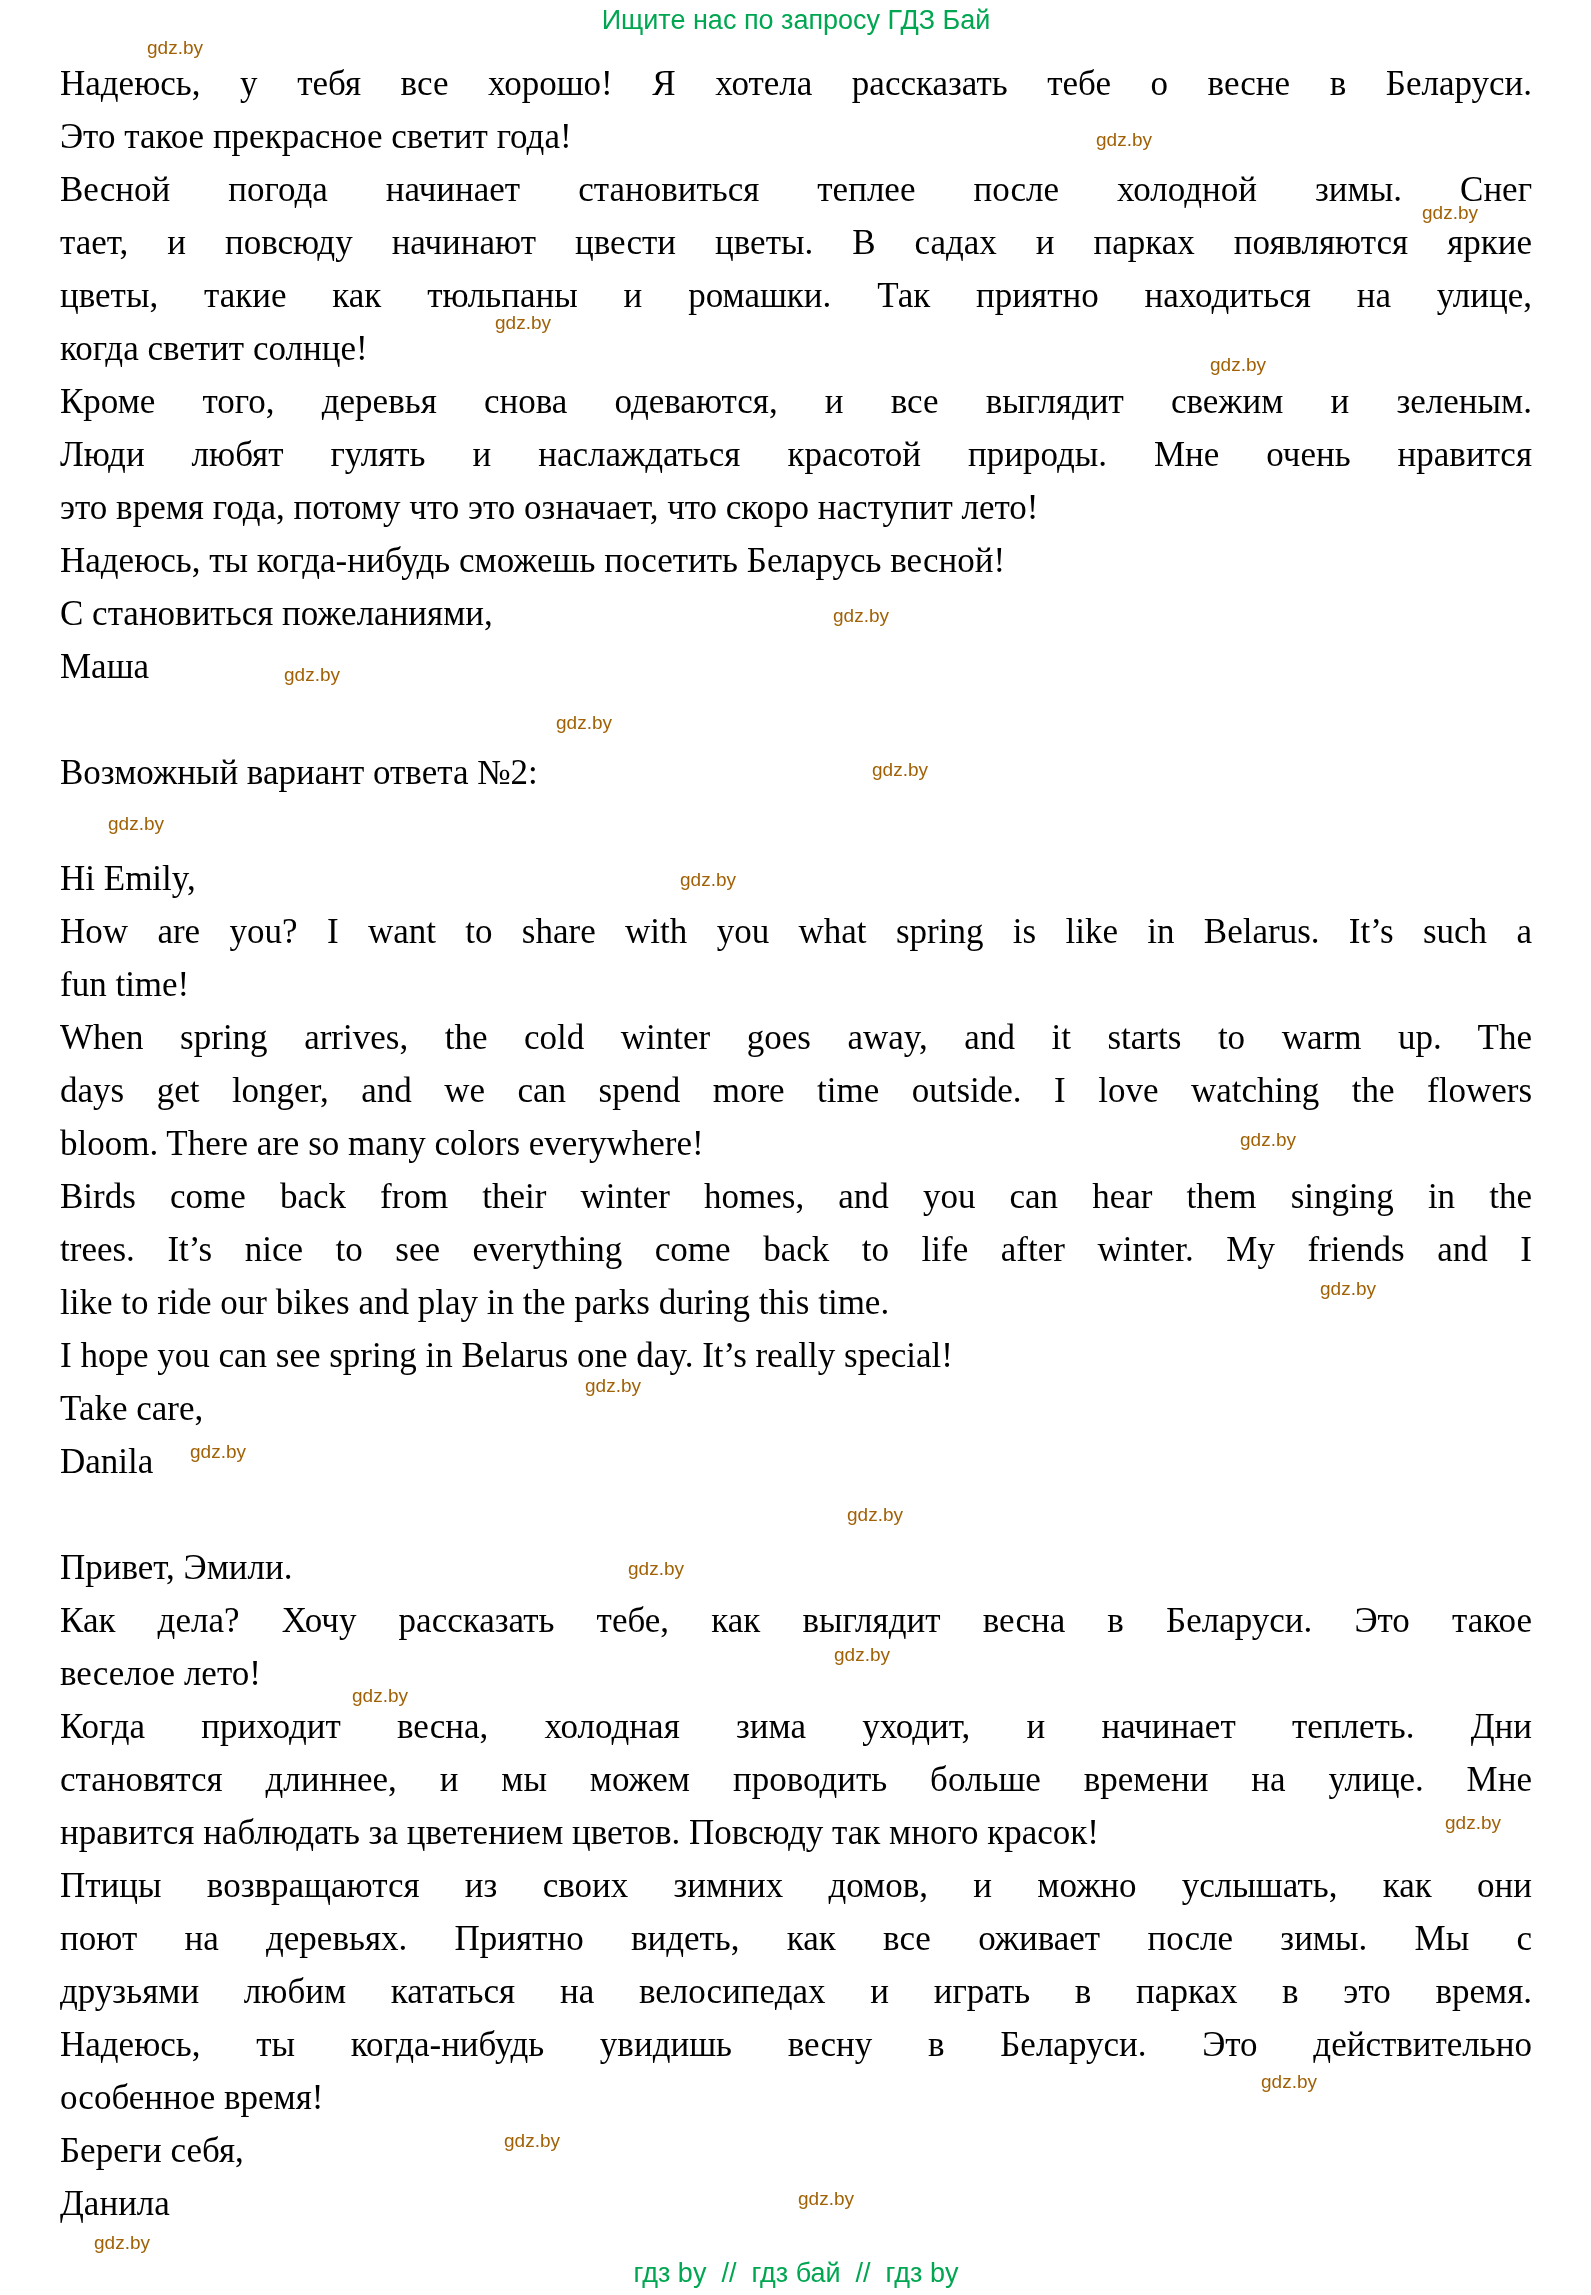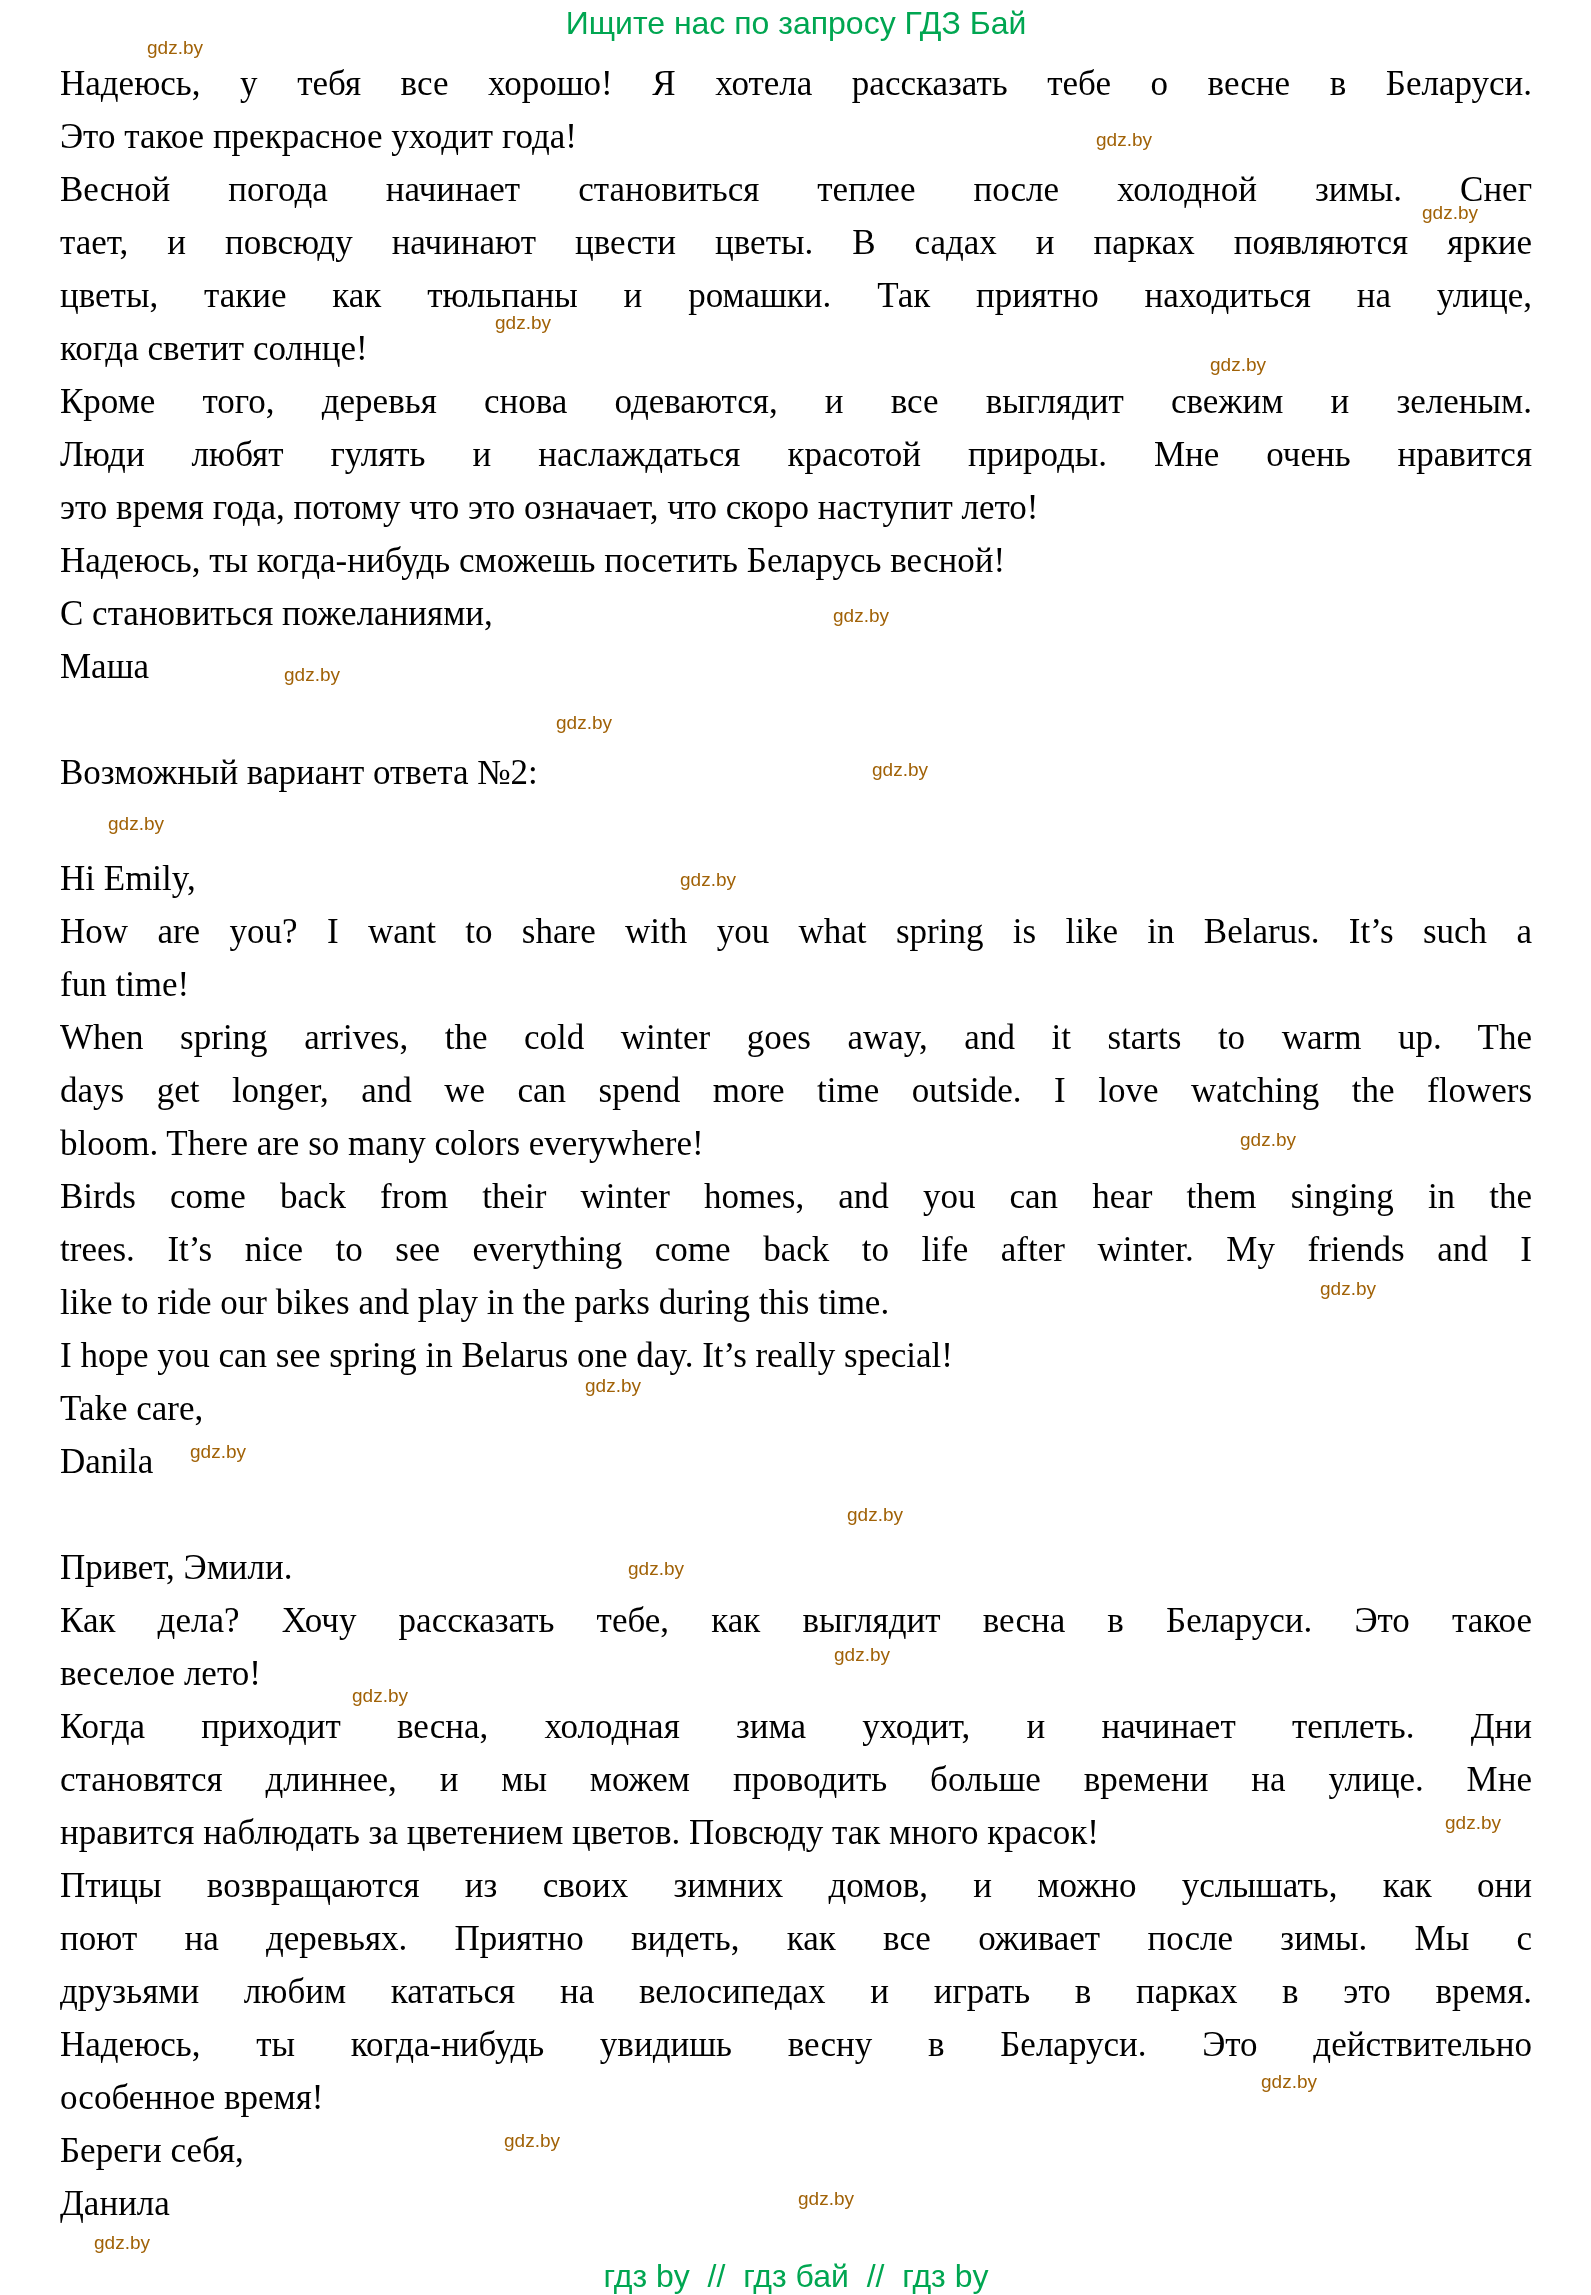--- a/index.html
+++ b/index.html
@@ -12,21 +12,21 @@
     font-family: "Liberation Serif", serif;
     color: #000000;
     overflow: hidden;
   }
   .promo {
     position: absolute;
     left: 0;
     width: 100%;
     text-align: center;
     font-family: "Liberation Sans", sans-serif;
-    font-size: 32px;
+    font-size: 27px;
     color: #00A651;
     white-space: pre;
   }
   .promo.top { top: 4.7px; }
   .promo.bottom { top: 2258px; }
   .textblock {
     position: absolute;
     left: 60px;
     top: 57px;
     width: 1472px;
@@ -52,21 +52,21 @@
 </style>
 </head>
 <body>
 
 <div class="page">
 
   <div class="promo top">Ищите нас по запросу ГДЗ Бай</div>
 
   <div class="textblock">
     <div class="ln j">Надеюсь, у тебя все хорошо! Я хотела рассказать тебе о весне в Беларуси.</div>
-    <div class="ln">Это такое прекрасное уходит года!</div>
+    <div class="ln">Это такое прекрасное светит года!</div>
     <div class="ln j">Весной погода начинает становиться теплее после холодной зимы. Снег</div>
     <div class="ln j">тает, и повсюду начинают цвести цветы. В садах и парках появляются яркие</div>
     <div class="ln j">цветы, такие как тюльпаны и ромашки. Так приятно находиться на улице,</div>
     <div class="ln">когда светит солнце!</div>
     <div class="ln j">Кроме того, деревья снова одеваются, и все выглядит свежим и зеленым.</div>
     <div class="ln j">Люди любят гулять и наслаждаться красотой природы. Мне очень нравится</div>
     <div class="ln">это время года, потому что это означает, что скоро наступит лето!</div>
     <div class="ln">Надеюсь, ты когда-нибудь сможешь посетить Беларусь весной!</div>
     <div class="ln">С становиться пожеланиями,</div>
     <div class="ln">Маша</div>

